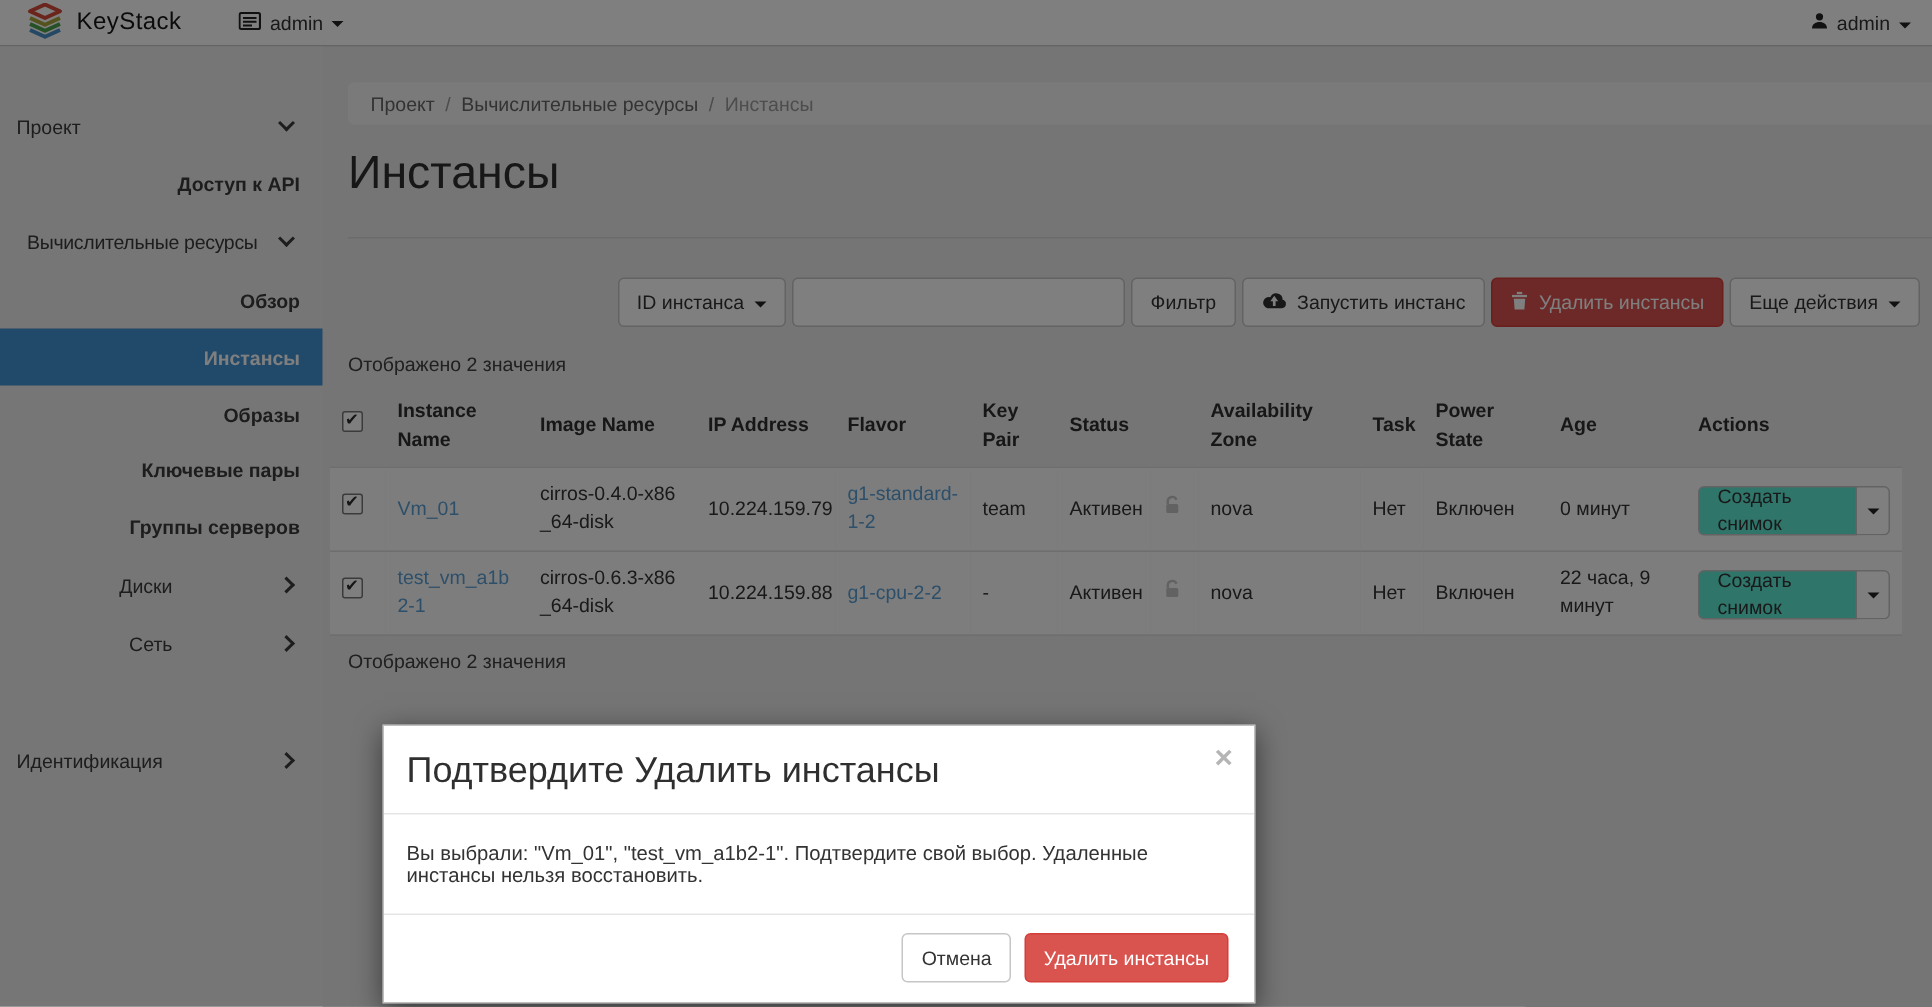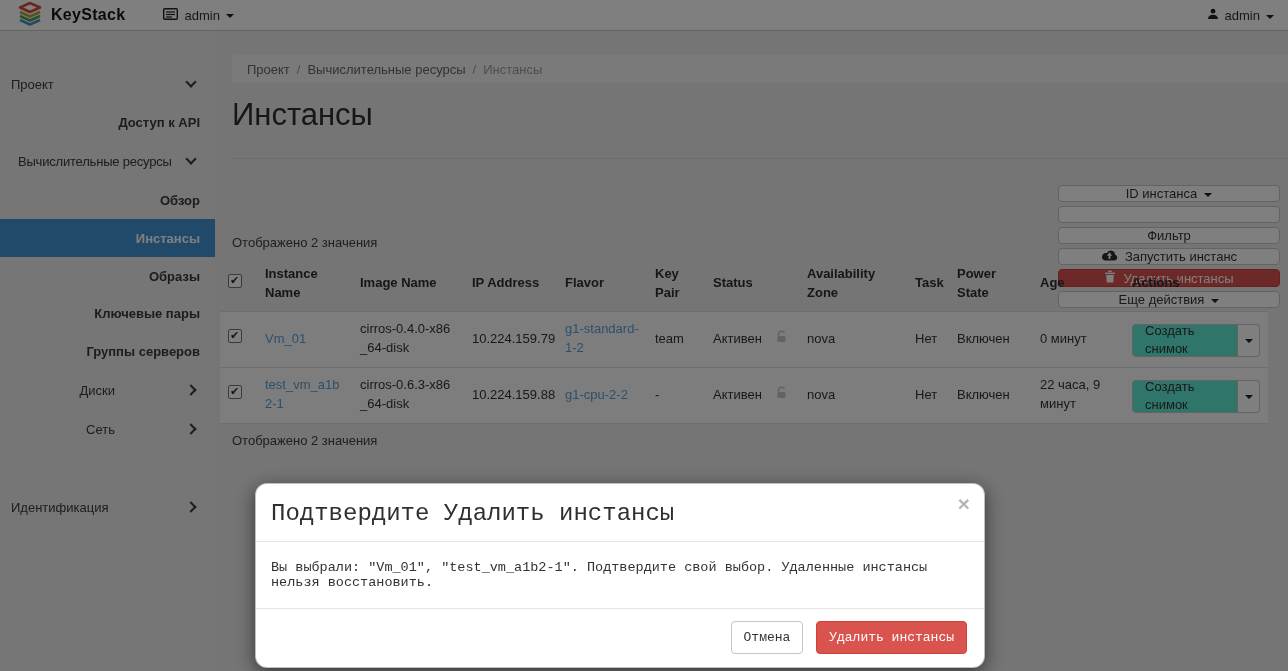--- a/index.html
+++ b/index.html
@@ -13,21 +13,21 @@
     background: #eaeaea;
   }
 
   
   .navbar {
     position:absolute; left:0; top:0; width:1288px; height:31px;
     background:#fff; border-bottom:1px solid #c9c9c9;
     display:flex; align-items:center; z-index:1;
   }
   .brand { display:flex; align-items:center; gap:8px; padding-left:17px; }
-  .brand-text { font-weight:bold; font-size:16px; color:#161616; letter-spacing:.3px; }
+  .brand-text { font-weight:normal; font-size:16px; color:#161616; letter-spacing:.3px; }
   .nav-group { display:flex; align-items:center; gap:6px; margin-left:38px; cursor:pointer; }
   .nav-user { position:absolute; right:14px; top:0; height:31px; display:flex; align-items:center; gap:6px; cursor:pointer; }
   .caret { display:inline-block; width:0; height:0;
     border-left:4px solid transparent; border-right:4px solid transparent;
     border-top:4px solid #222; margin-top:2px; }
 
   
   .sidebar {
     position:absolute; left:0; top:31px; width:215px; height:640px;
     background:#ededed; z-index:1;
@@ -54,21 +54,21 @@
     background:#f5f5f5; border-radius:4px 0 0 4px;
     display:flex; align-items:center; padding-left:15px; color:#666;
   }
   .breadcrumb .sep { margin:0 7px; color:#999; }
   .breadcrumb .crumb { cursor:pointer; }
   .breadcrumb .current { color:#9a9a9a; }
   .page-title { position:absolute; left:232px; top:97px; font-size:31px; font-weight:400; color:#2f2f2f; }
   .rule { position:absolute; left:232px; right:0; top:158px; border-top:1px solid #d7d7d7; }
 
   
-  .toolbar { position:absolute; top:185px; right:8px; height:33px; display:flex; gap:4px;flex-direction:column; }
+  .toolbar { position:absolute; top:185px; right:8px; height:33px; display:flex; gap:4px; }
   .btn {
     height:33px; display:inline-flex; align-items:center; justify-content:center; gap:7px;
     background:#fff; border:1px solid #c6c6c6; border-radius:4px;
     padding:0 12px; font-size:13px; color:#333; cursor:pointer; white-space:nowrap;
     font-family:inherit;
   }
   .btn.danger { background:#d9534f; border-color:#d43f3a; color:#fff; }
   .filter-input {
     width:222px; height:33px; border:1px solid #c6c6c6; border-radius:4px;
     background:#fff; padding:0 10px; font-size:13px; font-family:inherit; color:#333;
@@ -101,24 +101,23 @@
     padding:0 12px; display:inline-flex; align-items:center; font-size:13px; cursor:pointer;
   }
   .split-caret {
     background:#fff; border:1px solid #c6c6c6; border-left:none; border-radius:0 4px 4px 0;
     width:26px; display:inline-flex; align-items:center; justify-content:center; cursor:pointer;
   }
 
   
   .backdrop { position:absolute; inset:0; background:rgba(0,0,0,0.5); z-index:50; }
   .modal {
-    position:absolute; left:255px; top:483px; width:730px; z-index:60;
-    background:#fff; border:1px solid rgba(0,0,0,.25); border-radius:12px;
+    position:absolute; left:255px; top:483px; width:582px; z-index:60;
+    background:#fff; border:1px solid rgba(0,0,0,.25); border-radius:0;
     box-shadow:0 5px 18px rgba(0,0,0,.55);
-    font-family:Liberation Mono, monospace;
   }
   .modal-header { position:relative; padding:16px 16px 14px 15px; border-bottom:1px solid #e5e5e5; }
   .modal-title { font-size:24px; font-weight:400; color:#2f2f2f; }
   .modal-close { position:absolute; right:14px; top:10px; font-size:21px; font-weight:bold; color:#b5b5b5; cursor:pointer; }
   .modal-body { padding:18px 15px; font-size:13.5px; color:#333; border-bottom:1px solid #e5e5e5; }
   .modal-footer { padding:12px 17px 13px; text-align:right; }
   .modal-footer .btn { display:inline-flex; margin-left:5px; }
 
   .icon-svg { display:inline-block; vertical-align:middle; }
 </style>

